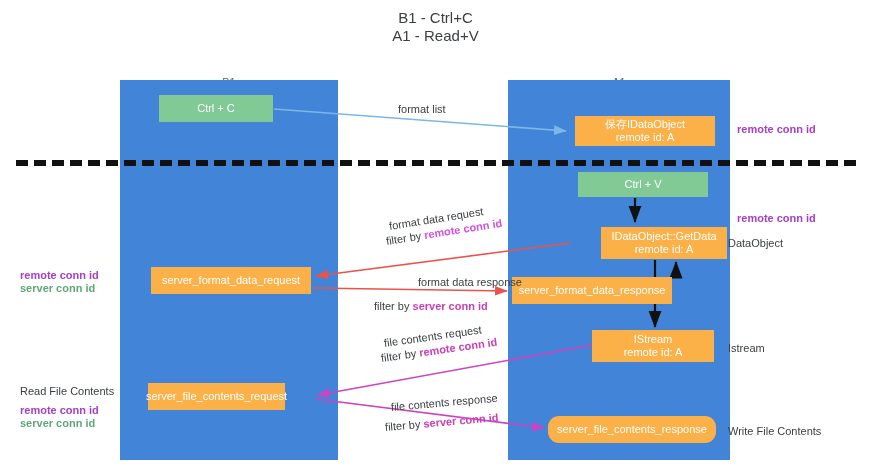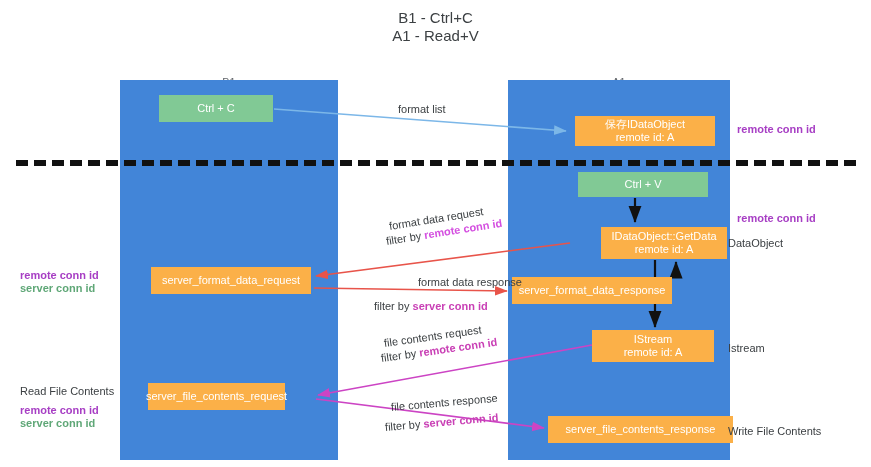--- a/index.html
+++ b/index.html
@@ -179,21 +179,21 @@
 
   <div class="node orange" style="left:592px; top:330px; width:122px; height:32px;">
     <div>IStream</div>
     <div class="sub">remote id: A</div>
   </div>
 
   <div class="node orange" style="left:148px; top:383px; width:137px; height:27px;">
     <div>server_file_contents_request</div>
   </div>
 
-  <div class="node orange" style="left:548px; top:416px; width:185px; height:27px;">
+  <div class="node orange" style="left:548px; top:416px; width:168px; height:27px;border-radius:11px;">
     <div>server_file_contents_response</div>
   </div>
 
   <div class="lbl purple" style="left:737px; top:122px;">remote conn id</div>
   <div class="lbl purple" style="left:737px; top:211px;">remote conn id</div>
   <div class="lbl plain" style="left:728px; top:236px;">DataObject</div>
   <div class="lbl plain" style="left:728px; top:341px;">Istream</div>
   <div class="lbl plain" style="left:728px; top:424px;">Write File Contents</div>
 
   <div class="lbl purple" style="left:20px; top:268px;">remote conn id</div>

